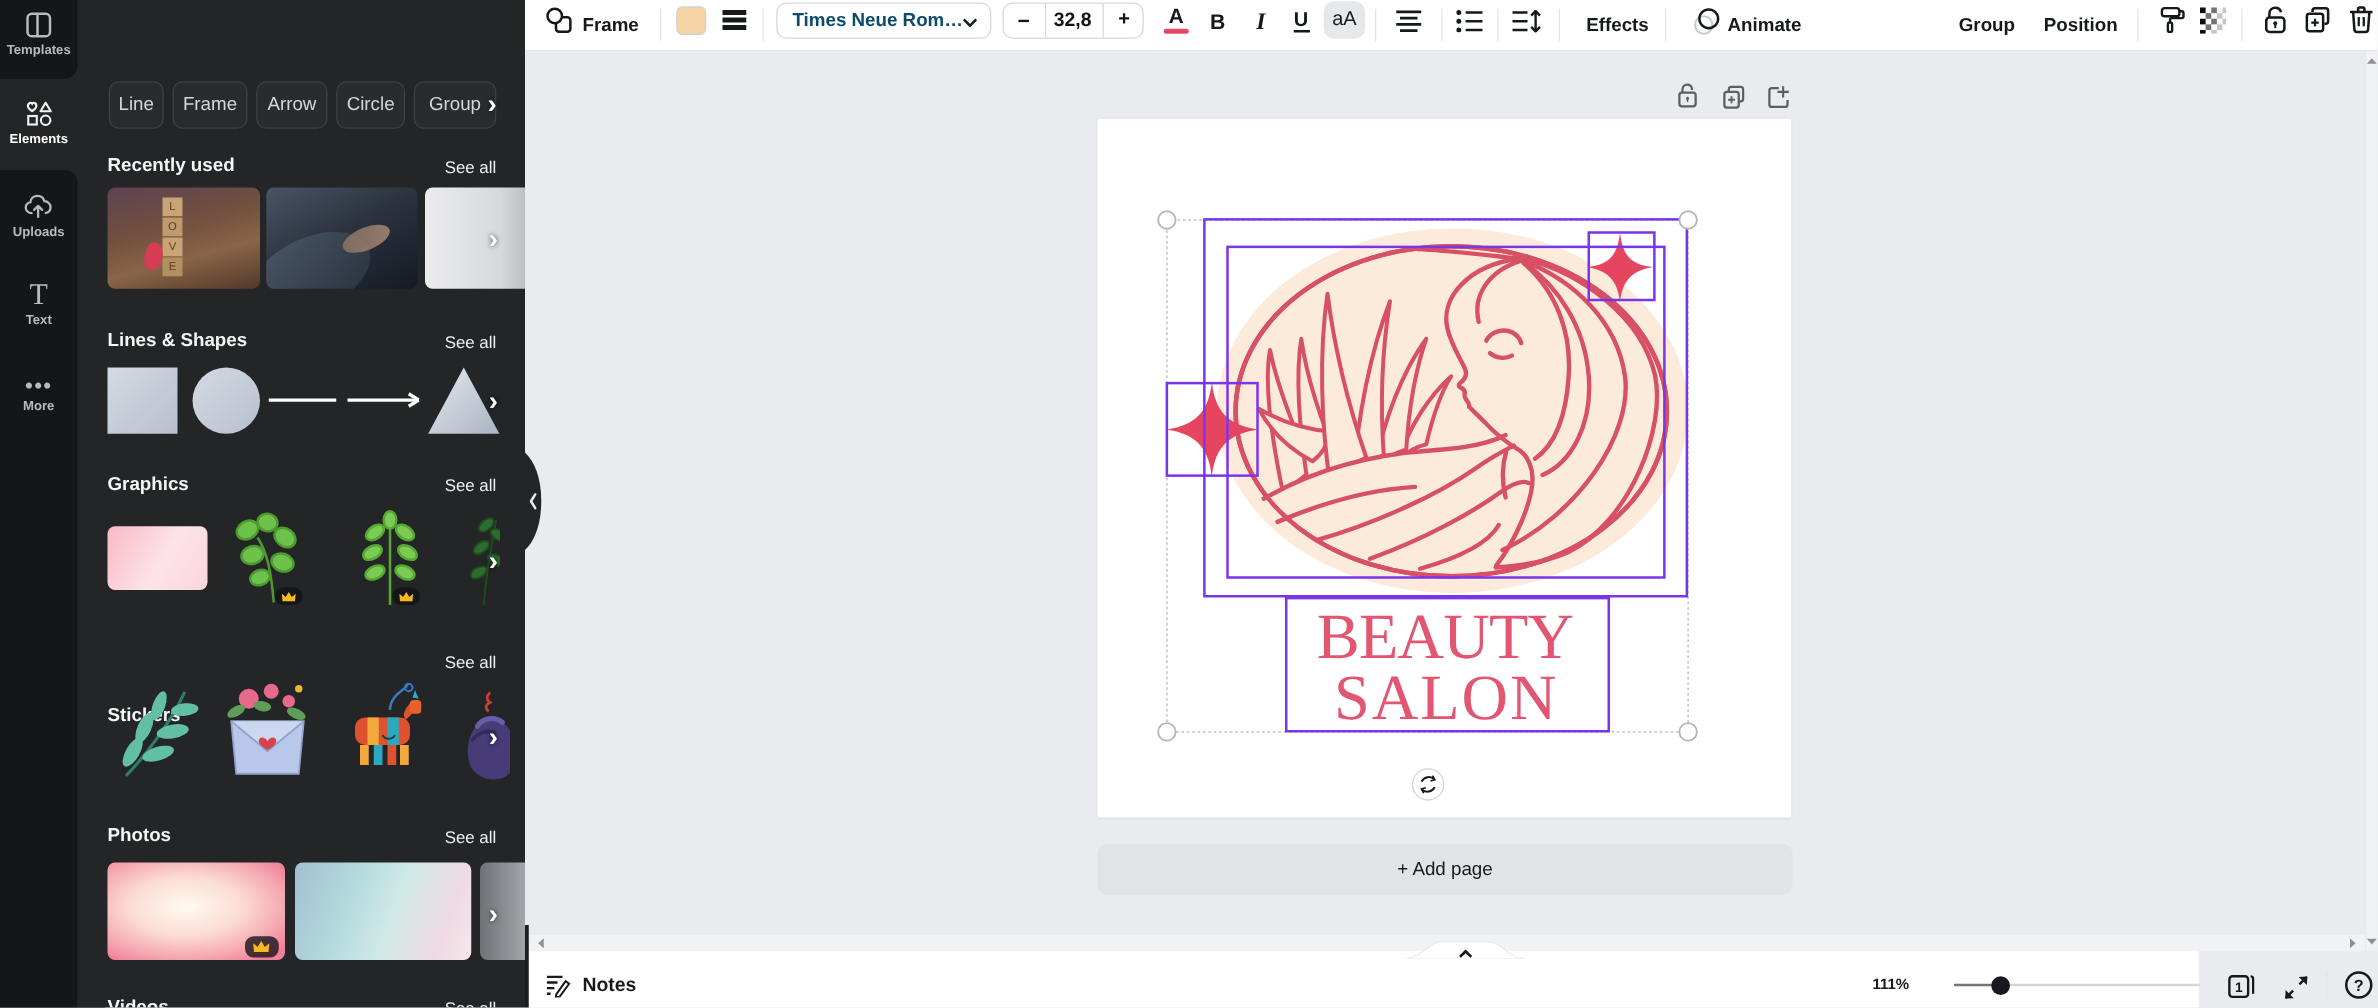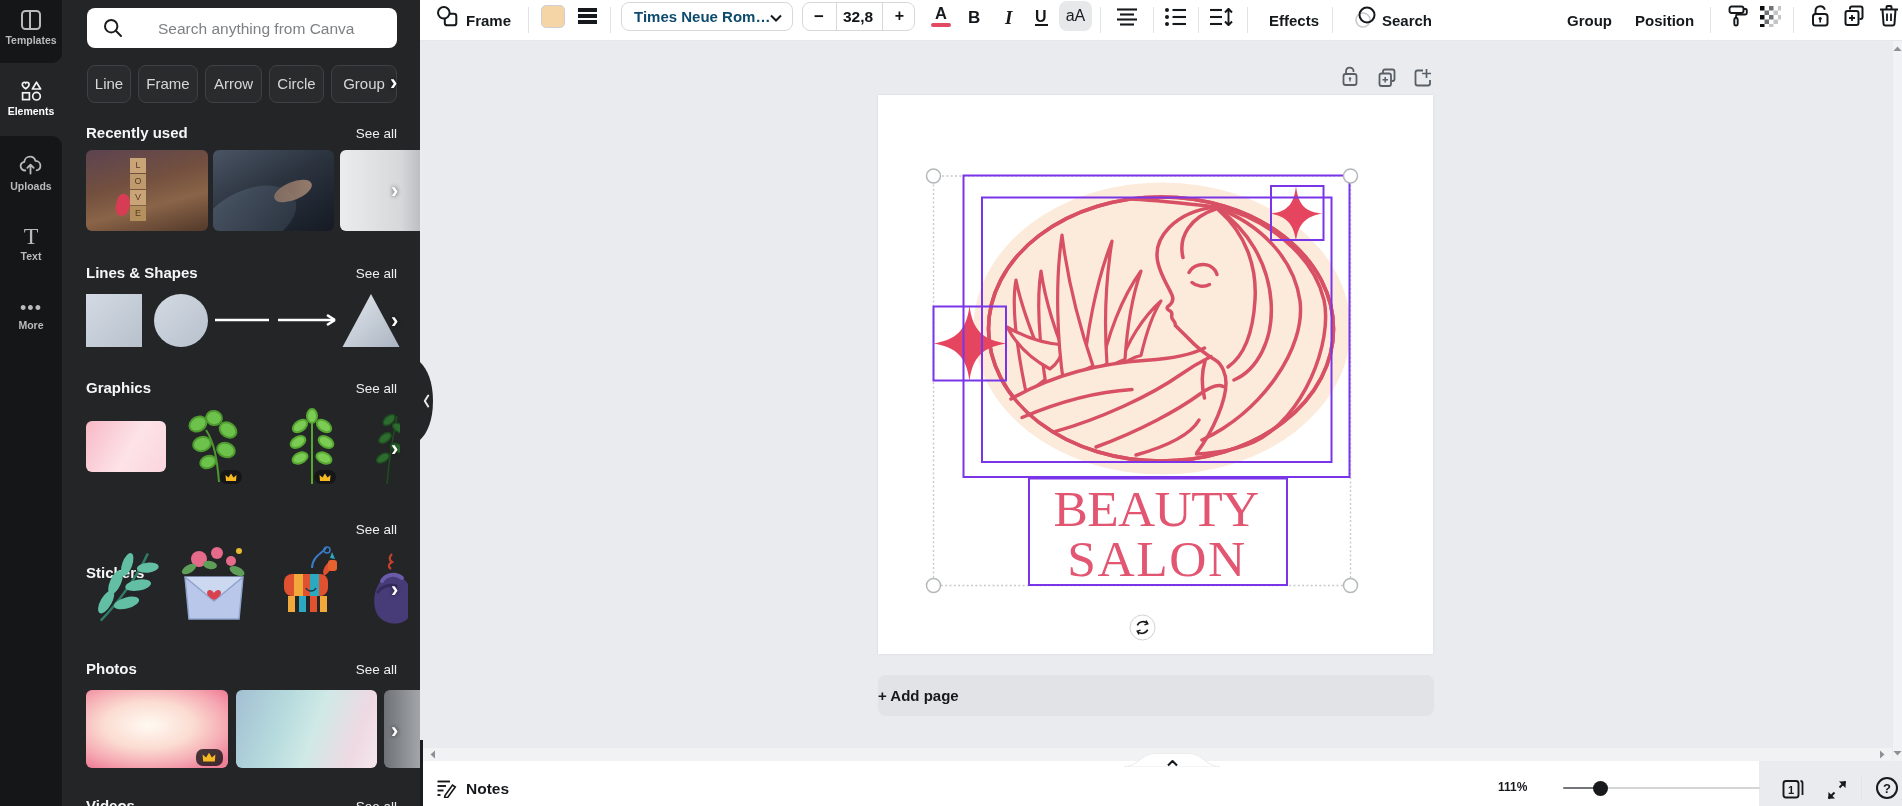--- a/index.html
+++ b/index.html
@@ -22,21 +22,21 @@
 .carouselarrow { position:absolute; color:#ffffff; font-size:22px; font-weight:700; text-shadow:0 0 4px rgba(0,0,0,.7); z-index:5; }
 .crown { position:absolute; width:22px; height:14px; background:rgba(18,18,20,.78); border-radius:7px; z-index:4; }
 .crown svg { position:absolute; left:5px; top:3px; }
 
 #toolbar { position:absolute; left:420px; top:0; width:1482px; height:41px; background:#fff; border-bottom:1px solid #e6e7e9; z-index:20; color:#15191c; }
 .tsep { position:absolute; top:7px; width:1px; height:26px; background:#e2e3e5; }
 .tlabel { position:absolute; font-size:15px; font-weight:600; color:#15191c; top:12px; }
 
 #canvas { position:absolute; left:420px; top:41px; width:1482px; height:707px; background:#eaebef; z-index:1; }
 #page { position:absolute; left:878px; top:95px; width:555px; height:559px; background:#fff; box-shadow:0 0 2px rgba(0,0,0,.10); z-index:2; }
-#addpage { position:absolute; left:878px; top:675px; width:556px; height:41px; background:#e1e3e7; border-radius:8px; z-index:2; line-height:41px; font-size:15px; font-weight:700; color:#17191c; }
+#addpage { position:absolute; left:878px; top:675px; width:556px; height:41px; background:#e1e3e7; border-radius:8px; z-index:2; text-align:center; line-height:41px; font-size:15px; font-weight:400; color:#17191c; }
 #logosvg { position:absolute; left:0; top:0; width:1902px; height:806px; z-index:3; pointer-events:none; }
 
 #hstrip { position:absolute; left:423px; top:748px; width:1469px; height:13px; background:#f1f2f4; z-index:10; }
 #vstrip { position:absolute; left:1892px; top:41px; width:10px; height:720px; background:#f1f2f4; border-left:1px solid #e9eaec; z-index:10; }
 
 #bottombar { position:absolute; left:423px; top:761px; width:1336px; height:45px; background:#fff; z-index:15; color:#17191c; }
 #bottomtab { position:absolute; left:1124px; top:753px; width:96px; height:14px; z-index:16; }
 </style>
 </head>
 <body>
@@ -75,27 +75,20 @@
     <div style="font-size:18px;letter-spacing:1px;line-height:16px;color:#b9babc;">•••</div>
     <span class="lbl">More</span>
   </div>
 </div>
 <svg style="position:absolute;left:420px;top:362px;z-index:26;" width="14" height="78" viewBox="0 0 14 78">
     <path d="M0 0 C7.5 7 13 20 13 39 C13 58 7.5 71 0 78 Z" fill="#242526"></path>
     <path d="M8.2 33.5 L4.8 39 L8.2 44.5" stroke="#e8e9ea" stroke-width="2" fill="none" stroke-linecap="round" stroke-linejoin="round"></path>
   </svg>
 
 <div id="panel">
-  <div class="searchbox">
-    <svg width="20" height="20" viewBox="0 0 20 20" style="position:absolute;left:16px;top:10px;">
-        <circle cx="8.2" cy="8.2" r="6.2" fill="none" stroke="#1b1e21" stroke-width="2"></circle>
-        <line x1="12.8" y1="12.8" x2="18" y2="18" stroke="#1b1e21" stroke-width="2" stroke-linecap="round"></line>
-      </svg>
-    <span class="ph">Search anything from Canva</span>
-  </div>
   <div class="chip" style="left:25px; width:44px;">Line</div>
   <div class="chip" style="left:76px; width:60px;">Frame</div>
   <div class="chip" style="left:143px; width:57px;">Arrow</div>
   <div class="chip" style="left:207px; width:55px;">Circle</div>
   <div class="chip" style="left:269px; width:66px;">Group</div>
   <div class="carouselarrow" style="left:328px; top:70px;">›</div>
 
   <div class="sechead" style="top:124px;">Recently used</div>
   <div class="seeall" style="top:126px;">See all</div>
   <div class="thumb" style="left:24px; top:150px; width:122px; height:81px; background:linear-gradient(165deg,#5c4350 0%,#73503f 40%,#8a6448 65%,#52392a 100%);">
@@ -320,21 +313,21 @@
       </g>
     <path d="M19.5 1 L19.5 17 M16 4.5 L19.5 0.8 L23 4.5 M16 13.5 L19.5 17.2 L23 13.5" fill="none" stroke="#15191c" stroke-width="1.9"></path>
   </svg>
   <div class="tsep" style="left:827px;"></div>
   <span class="tlabel" style="left:849px;">Effects</span>
   <div class="tsep" style="left:912px;"></div>
   <svg width="26" height="24" viewBox="0 0 26 24" style="position:absolute;left:932px;top:4px;">
     <circle cx="11" cy="16" r="7" fill="none" stroke="#c9cacc" stroke-width="1.6"></circle>
     <circle cx="15" cy="11" r="7.5" fill="none" stroke="#15191c" stroke-width="2"></circle>
   </svg>
-  <span class="tlabel" style="left:962px;">Search</span>
+  <span class="tlabel" style="left:962px;">Animate</span>
   <span class="tlabel" style="left:1147px;">Group</span>
   <span class="tlabel" style="left:1215px;">Position</span>
   <div class="tsep" style="left:1290px;"></div>
   <svg width="22" height="22" viewBox="0 0 22 22" style="position:absolute;left:1306px;top:5px;">
     <rect x="3.5" y="1.5" width="14" height="6.5" rx="2.2" fill="none" stroke="#15191c" stroke-width="1.9"></rect>
     <path d="M17.5 4 L19.5 4 Q20.8 4 20.8 5.5 L20.8 8 Q20.8 9.5 19.3 9.5 L11.5 9.5 Q10 9.5 10 11 L10 13" fill="none" stroke="#15191c" stroke-width="1.9"></path>
     <rect x="8.3" y="13" width="3.4" height="7.5" rx="1.4" fill="none" stroke="#15191c" stroke-width="1.9"></rect>
   </svg>
   <svg width="22" height="22" viewBox="0 0 22 22" style="position:absolute;left:1339px;top:5px;">
     <g fill="#0b0c0d">

